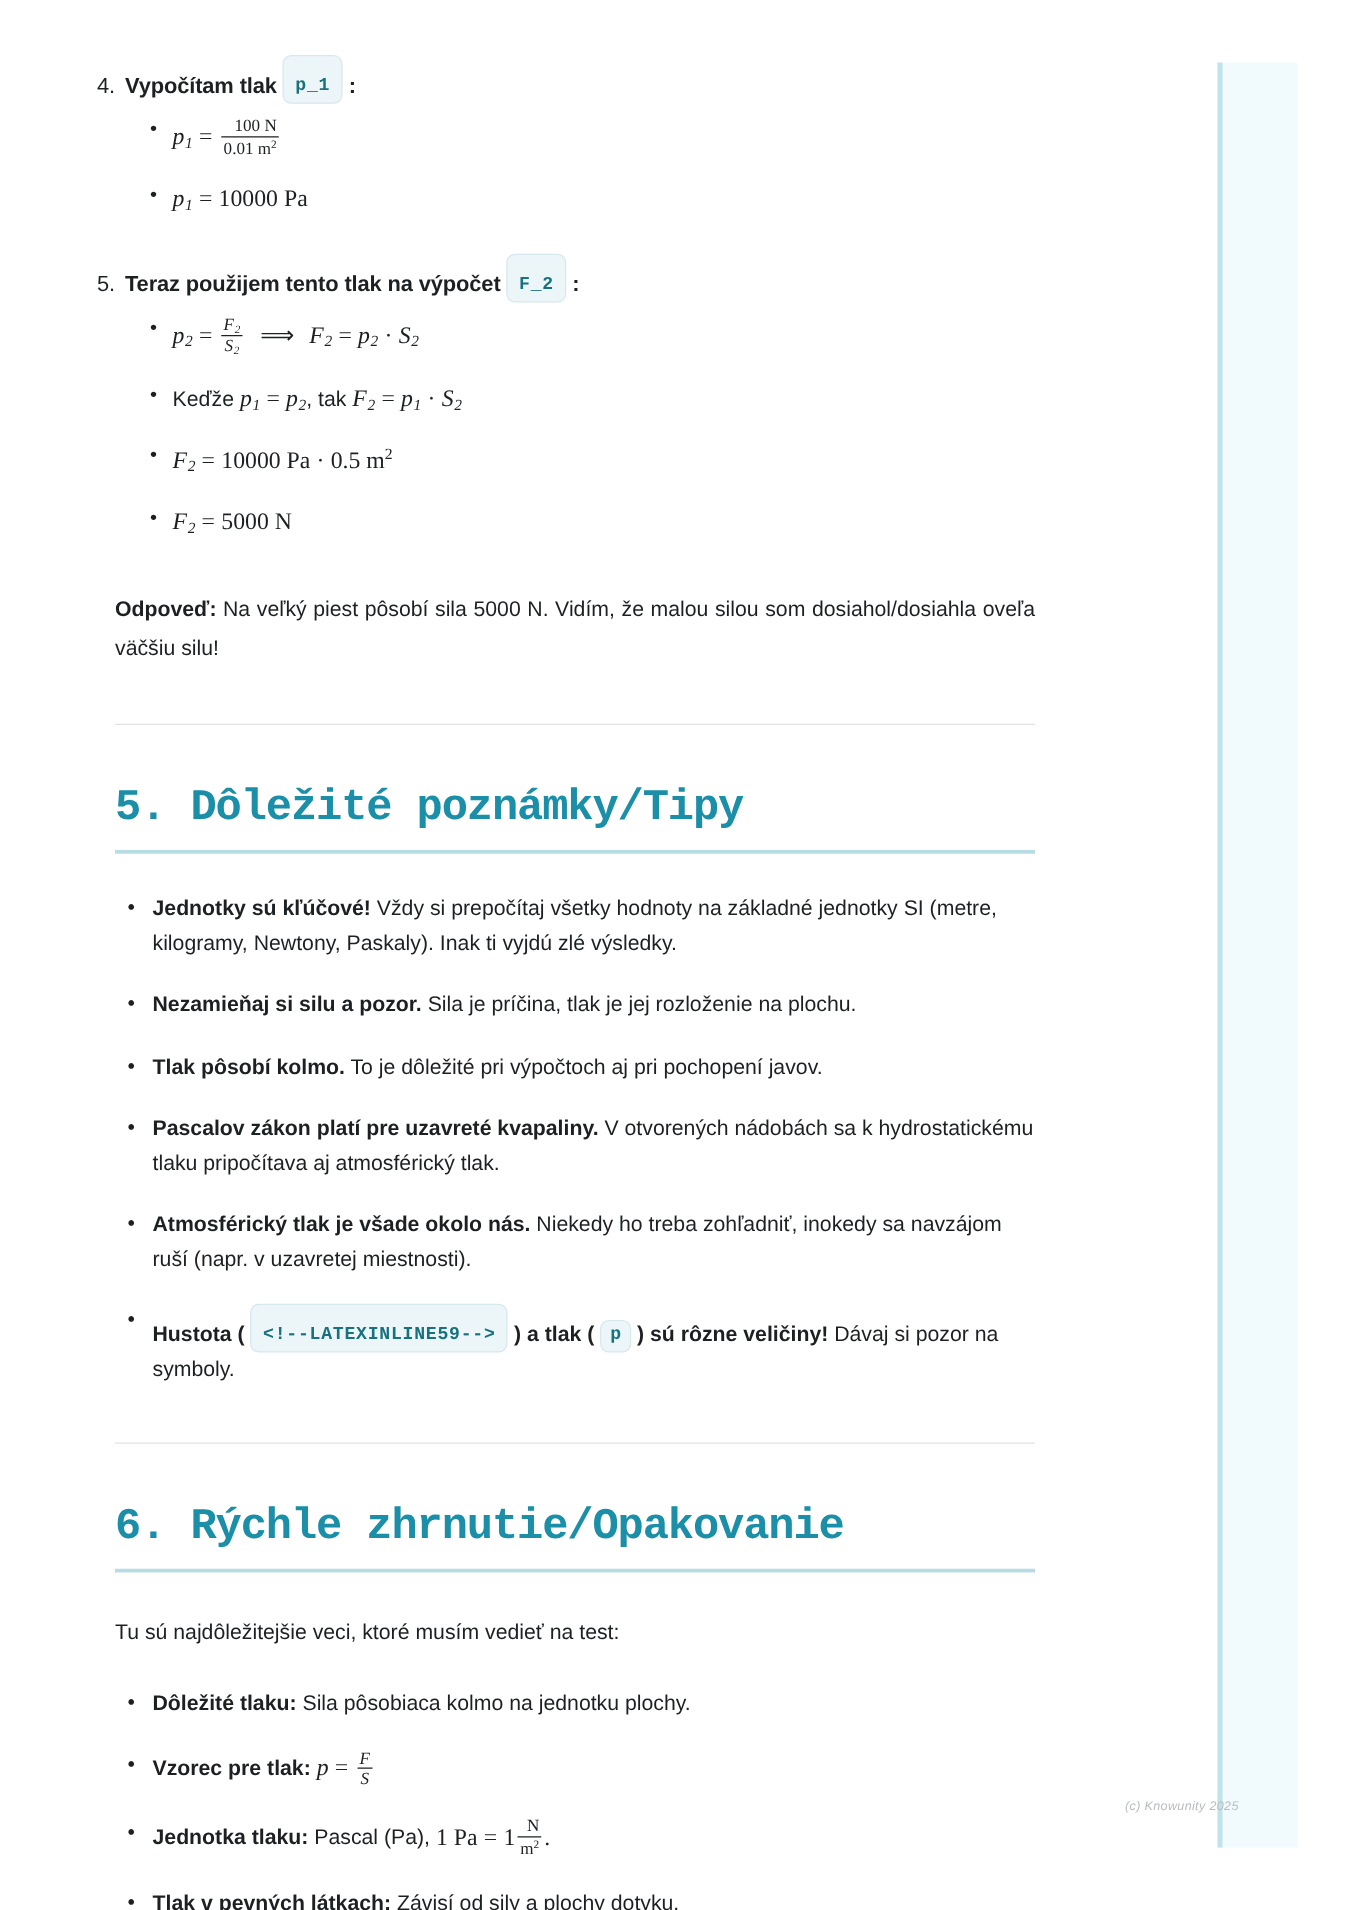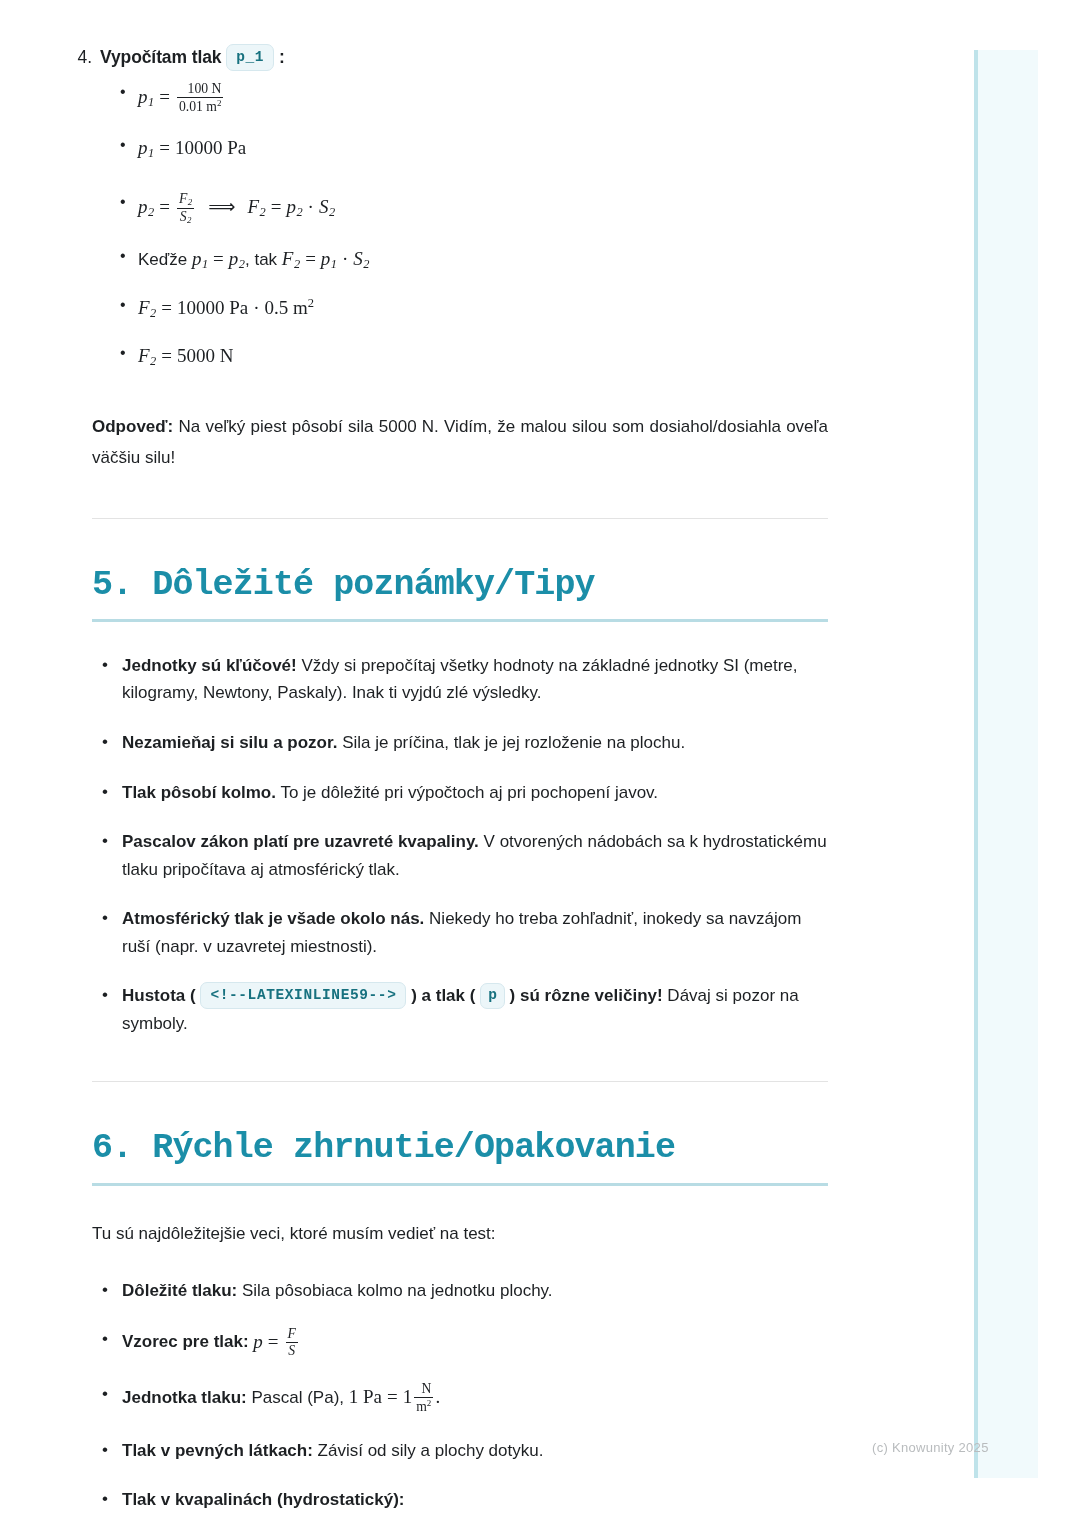--- a/index.html
+++ b/index.html
@@ -74,21 +74,21 @@
   
   .chip {
     display: inline-block;
     font-family: "Liberation Mono", monospace;
     font-size: 14.5px;
     font-weight: bold;
     color: #17717f;
     background: #ecf6f9;
     border: 1px solid #d6e8ee;
     border-radius: 7px;
-    padding: 4px 9px 4px 9px;
+    padding: 16px 9px 4px 9px;
     line-height: 1.15;
     vertical-align: 2px;
     letter-spacing: 0.6px;
     white-space: nowrap;
   }
   .chip.small {
     padding: 3px 7px 4px 7px;
     letter-spacing: 0;
   }
 
@@ -205,26 +205,27 @@
 
   .intro {
     font-size: 17px;
     line-height: 1.6;
     margin: 34px 0 0 0;
   }
 
   
   #watermark {
     position: absolute;
-    left: 872px;
+    left: 900px;
     top: 1440px;
-    font-size: 13px;
+    font-size: 10px;
     color: #b9bcbe;
     letter-spacing: 0.3px;
     white-space: nowrap;
+    font-style: italic;
   }
 </style>
 </head>
 <body>
 
 <div id="right-panel"></div>
 
 <div id="page">
   <div class="content">
 
@@ -237,20 +238,21 @@
           <li>
             <span class="math"><i class="mi">p</i><sub class="ms">1</sub><span class="mo mn">=</span><span class="frac"><span class="num mn">100 N</span><span class="den mn"><span>0.01 m</span><sup class="mp">2</sup></span></span></span>
           </li>
           <li>
             <span class="math"><i class="mi">p</i><sub class="ms">1</sub><span class="mo mn">=</span><span class="mn">10000</span>&nbsp;<span class="mn">Pa</span></span>
           </li>
         </ul>
       </li>
 
       <li class="step">
+        <span class="step-head"><span class="step-num">5.</span><span>Teraz použijem tento tlak na výpočet</span>&nbsp;<span class="chip">F_2</span>&nbsp;<span>:</span></span>
 
         <ul class="sub">
           <li>
             <span class="math"><i class="mi">p</i><sub class="ms">2</sub><span class="mo mn">=</span><span class="frac"><span class="num"><i class="mi">F</i><sub class="ms">2</sub></span><span class="den"><i class="mi">S</i><sub class="ms">2</sub></span></span><span class="mo mn" style="padding:0 12px">⟹</span><i class="mi">F</i><sub class="ms">2</sub><span class="mo mn">=</span><i class="mi">p</i><sub class="ms">2</sub><span class="mo mn">·</span><i class="mi">S</i><sub class="ms">2</sub></span>
           </li>
           <li>
             <span>Keďže</span>&nbsp;<span class="math"><i class="mi">p</i><sub class="ms">1</sub><span class="mo mn">=</span><i class="mi">p</i><sub class="ms">2</sub></span><span>, tak</span>&nbsp;<span class="math"><i class="mi">F</i><sub class="ms">2</sub><span class="mo mn">=</span><i class="mi">p</i><sub class="ms">1</sub><span class="mo mn">·</span><i class="mi">S</i><sub class="ms">2</sub></span>
           </li>
           <li>
             <span class="math"><i class="mi">F</i><sub class="ms">2</sub><span class="mo mn">=</span><span class="mn">10000</span>&nbsp;<span class="mn">Pa</span><span class="mo mn">·</span><span class="mn">0.5</span>&nbsp;<span class="mn">m</span><sup class="mp">2</sup></span>

